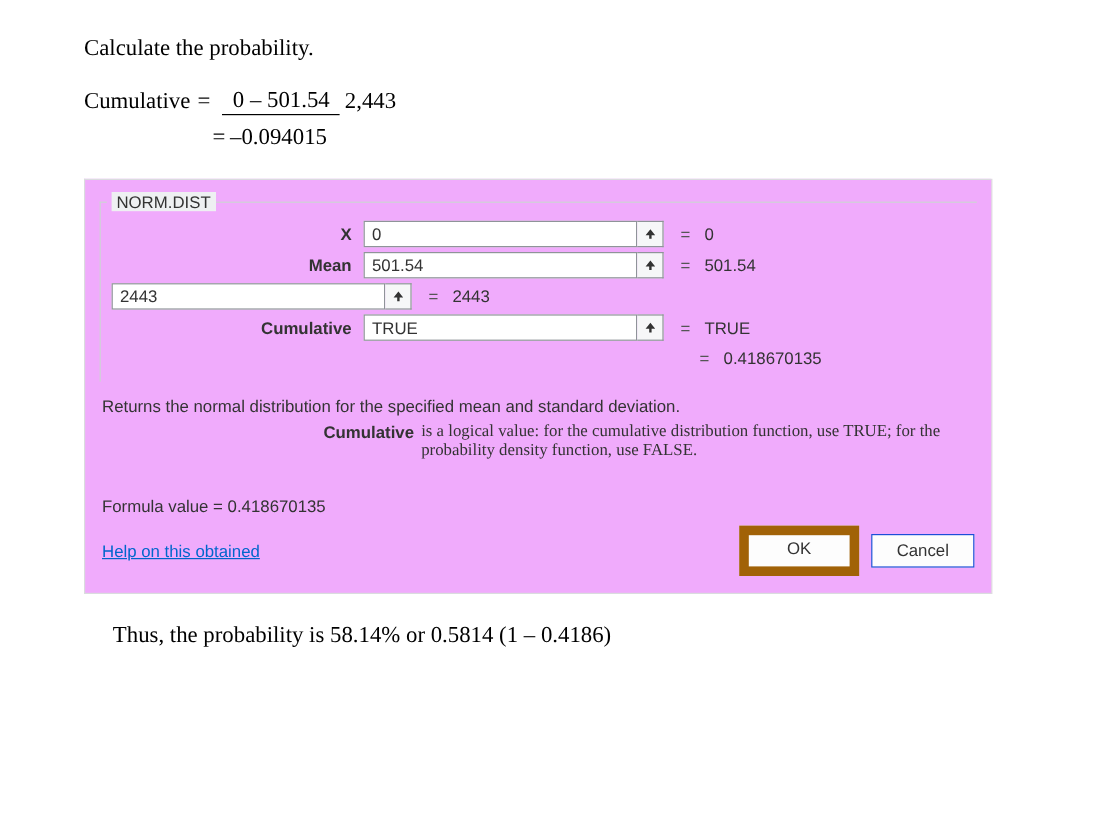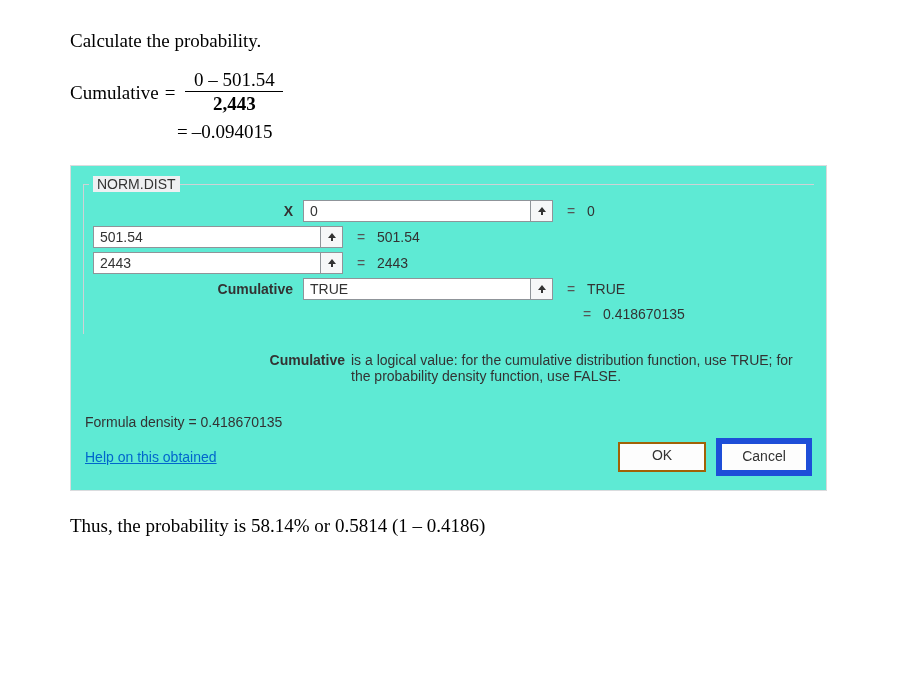--- a/index.html
+++ b/index.html
@@ -26,37 +26,35 @@
   }
   .math-row {
     display: flex;
     align-items: center;
   }
   .math-label {
     display: inline-block;
   }
   .frac {
     display: inline-flex;
-    flex-direction: column;
     align-items: center;
     vertical-align: middle;
     margin: 0 4px;
   }
   .frac .num {
     padding: 0 4px;
     border-bottom: 1px solid #000;
     min-width: 90px;
     text-align: center;
     line-height: 1.1;
   }
   .frac .den {
     padding: 0 4px;
     text-align: center;
     line-height: 1.3;
-    font-weight: bold;
   }
   .math-indent {
     padding-left: 107px;
   }
 
   
   .dialog-wrap {
     margin-top: 18px;
     border-right: 1px solid #d9d9d9;
     width: 756px;
@@ -75,21 +73,21 @@
   .dialog-title .title-text {
     flex: 1;
   }
   .dialog-title .title-btn {
     width: 40px;
     text-align: center;
     color: #444;
     font-size: 15px;
   }
   .dialog-body {
-    background: #5eead4;
+    background: #f0abfc;
     border: 1px solid #dadcde;
     border-right: none;
     padding: 0;
   }
   .group {
     margin: 10px 12px 8px 12px;
     position: relative;
     padding: 20px 10px 10px 10px;
   }
   .group::before {
@@ -193,20 +191,21 @@
     margin-top: 6px;
   }
   .desc-arg-label {
     width: 260px;
     text-align: right;
     font-weight: 600;
     padding-right: 6px;
   }
   .desc-arg-text {
     flex: 1;
+    font-family: Liberation Serif, serif;
   }
   .dialog-footer {
     display: flex;
     align-items: center;
     padding: 20px 14px 14px 14px;
   }
   .formula-result {
     color: #333;
   }
   .help-row {
@@ -218,34 +217,35 @@
   .help-link {
     color: #0066cc;
     text-decoration: underline;
     cursor: pointer;
   }
   .footer-spacer { flex:1; }
   .dlg-btn {
     min-width: 84px;
     height: 26px;
     margin-left: 10px;
-    border: 6px solid #1d4ed8;
+    border: 1px solid #1d4ed8;
     background: #fdfdfd;
     font-family: "Segoe UI", Tahoma, Arial, sans-serif;
     font-size: 14px;
     text-align: center;
     line-height: 24px;
     cursor: pointer;
   }
   .dlg-btn.primary {
-    border: 2px solid #a16207;
+    border: 8px solid #a16207;
     line-height: 22px;
   }
   .closing {
     margin-top: 24px;
+    margin-left: 24px;
   }
 </style>
 </head>
 <body>
 
 <div class="page">
 
   <p class="text-line">Calculate the probability.</p>
 
   <div class="math-block">
@@ -278,20 +278,21 @@
               <svg width="12" height="12" viewBox="0 0 12 12">
                   <path d="M6 2 L2 7 L5 7 L5 10 L7 10 L7 7 L10 7 Z" fill="#333"></path>
                 </svg>
             </div>
           </div>
           <div class="arg-eq">=</div>
           <div class="arg-result">0</div>
         </div>
 
         <div class="arg-row">
+          <div class="arg-label">Mean</div>
           <div class="arg-input-wrap">
             <input class="arg-input" value="501.54" style="">
             <div class="ref-btn">
               <svg width="12" height="12" viewBox="0 0 12 12">
                   <path d="M6 2 L2 7 L5 7 L5 10 L7 10 L7 7 L10 7 Z" fill="#333"></path>
                 </svg>
             </div>
           </div>
           <div class="arg-eq">=</div>
           <div class="arg-result">501.54</div>
@@ -325,29 +326,30 @@
         </div>
 
         <div class="func-result-row">
           <div class="func-result-pad"></div>
           <div class="arg-eq">=</div>
           <div class="arg-result">0.418670135</div>
         </div>
       </div>
 
       <div class="desc">
+        <div>Returns the normal distribution for the specified mean and standard deviation.</div>
         <div class="desc-arg">
           <div class="desc-arg-label">Cumulative</div>
           <div class="desc-arg-text">is a logical value: for the cumulative distribution function, use TRUE; for the probability density function, use FALSE.</div>
         </div>
       </div>
 
       <div class="dialog-footer">
         <span class="formula-result">
-          <span>Formula density =  </span><span>0.418670135</span>
+          <span>Formula value =  </span><span>0.418670135</span>
         </span>
       </div>
 
       <div class="help-row">
         <span class="help-link">Help on this obtained</span>
         <span class="footer-spacer"></span>
         <div class="dlg-btn primary">OK</div>
         <div class="dlg-btn">Cancel</div>
       </div>
     </div>

